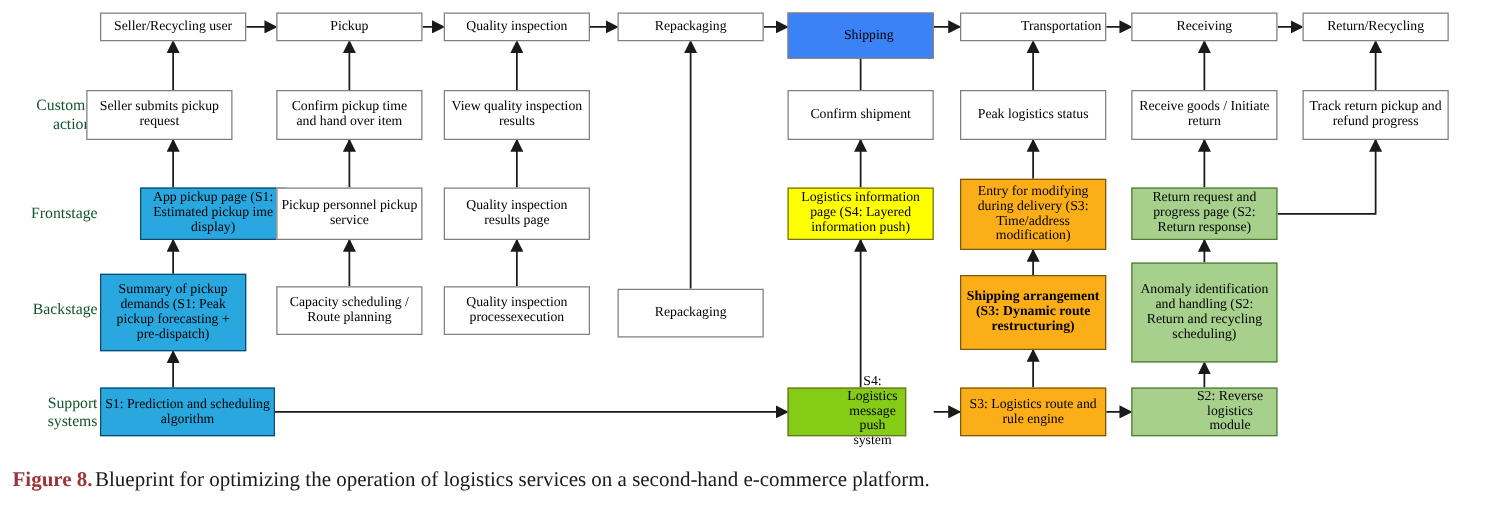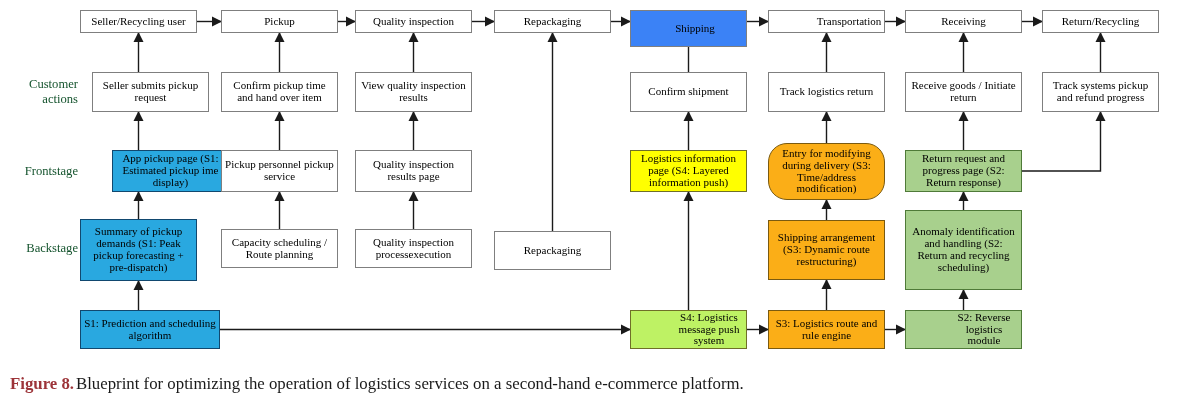--- a/index.html
+++ b/index.html
@@ -59,51 +59,52 @@
         <path d="M 1022 171 L 1100.5 171 L 1100.5 112" stroke="#1a1a1a" stroke-width="1.4" marker-end="url(#arr)"></path>
         <path d="M 197 329.5 L 630 329.5" stroke="#1a1a1a" stroke-width="1.4" marker-end="url(#arr)"></path>
         <path d="M 747 329.5 L 768 329.5" stroke="#1a1a1a" stroke-width="1.4" marker-end="url(#arr)"></path>
         <path d="M 885 329.5 L 905 329.5" stroke="#1a1a1a" stroke-width="1.4" marker-end="url(#arr)"></path>
       </g>
   </svg>
 
   <div class="rowlabel" style="top:92px">Customer actions</div>
   <div class="rowlabel" style="top:171px">Frontstage</div>
   <div class="rowlabel" style="top:248px">Backstage</div>
+  <div class="rowlabel" style="top:330px">Support systems</div>
 
   <div id="node-layer">
       <div class="box" style="left: 80px; top: 10px; width: 117px; height: 23px; background: rgb(255, 255, 255); border-color: rgb(127, 127, 127);">Seller/Recycling user</div>
       <div class="box" style="left: 221px; top: 10px; width: 117px; height: 23px; background: rgb(255, 255, 255); border-color: rgb(127, 127, 127);">Pickup</div>
       <div class="box" style="left: 355px; top: 10px; width: 117px; height: 23px; background: rgb(255, 255, 255); border-color: rgb(127, 127, 127);">Quality inspection</div>
       <div class="box" style="left: 494px; top: 10px; width: 117px; height: 23px; background: rgb(255, 255, 255); border-color: rgb(127, 127, 127);">Repackaging</div>
       <div class="box" style="left: 630px; top: 10px; width: 117px; height: 37px; background: #3b82f6; border-color: rgb(127, 127, 127); padding-left: 16px;">Shipping</div>
       <div class="box" style="left: 768px; top: 10px; width: 117px; height: 23px; background: rgb(255, 255, 255); border-color: rgb(127, 127, 127); padding-left: 48px;">Transportation</div>
       <div class="box" style="left: 905px; top: 10px; width: 117px; height: 23px; background: rgb(255, 255, 255); border-color: rgb(127, 127, 127);">Receiving</div>
       <div class="box" style="left: 1042px; top: 10px; width: 117px; height: 23px; background: rgb(255, 255, 255); border-color: rgb(127, 127, 127);">Return/Recycling</div>
-      <div class="box" style="left: 92px; top: 72px; width: 117px; height: 40px; background: rgb(255, 255, 255); border-color: rgb(127, 127, 127);">Seller submits pickup request</div>
+      <div class="box" style="left: 69px; top: 72px; width: 117px; height: 40px; background: rgb(255, 255, 255); border-color: rgb(127, 127, 127);">Seller submits pickup request</div>
       <div class="box" style="left: 221px; top: 72px; width: 117px; height: 40px; background: rgb(255, 255, 255); border-color: rgb(127, 127, 127);">Confirm pickup time and hand over item</div>
       <div class="box" style="left: 355px; top: 72px; width: 117px; height: 40px; background: rgb(255, 255, 255); border-color: rgb(127, 127, 127);">View quality inspection results</div>
       <div class="box" style="left: 630px; top: 72px; width: 117px; height: 40px; background: rgb(255, 255, 255); border-color: rgb(127, 127, 127);">Confirm shipment</div>
-      <div class="box" style="left: 768px; top: 72px; width: 117px; height: 40px; background: rgb(255, 255, 255); border-color: rgb(127, 127, 127);">Track logistics return</div>
+      <div class="box" style="left: 768px; top: 72px; width: 117px; height: 40px; background: rgb(255, 255, 255); border-color: rgb(127, 127, 127);">Peak logistics status</div>
       <div class="box" style="left: 905px; top: 72px; width: 117px; height: 40px; background: rgb(255, 255, 255); border-color: rgb(127, 127, 127);">Receive goods / Initiate return</div>
-      <div class="box" style="left: 1042px; top: 72px; width: 117px; height: 40px; background: rgb(255, 255, 255); border-color: rgb(127, 127, 127);">Track systems pickup and refund progress</div>
+      <div class="box" style="left: 1042px; top: 72px; width: 117px; height: 40px; background: rgb(255, 255, 255); border-color: rgb(127, 127, 127);">Track return pickup and refund progress</div>
       <div class="box" style="left: 80px; top: 150px; width: 117px; height: 42px; background: rgb(41, 168, 224); border-color: rgb(17, 72, 111); margin-left: 32px;">App pickup page (S1: Estimated pickup ime display)</div>
       <div class="box" style="left: 221px; top: 150px; width: 117px; height: 42px; background: rgb(255, 255, 255); border-color: rgb(127, 127, 127);">Pickup personnel pickup service</div>
       <div class="box" style="left: 355px; top: 150px; width: 117px; height: 42px; background: rgb(255, 255, 255); border-color: rgb(127, 127, 127);">Quality inspection results page</div>
       <div class="box" style="left: 630px; top: 150px; width: 117px; height: 42px; background: rgb(255, 255, 0); border-color: rgb(111, 111, 40);">Logistics information page (S4: Layered information push)</div>
-      <div class="box" style="left: 768px; top: 143px; width: 117px; height: 57px; background: rgb(251, 174, 23); border-color: rgb(122, 90, 16); border-radius: 19px;">Entry for modifying during delivery (S3: Time/address modification)</div>
+      <div class="box" style="left: 768px; top: 143px; width: 117px; height: 57px; background: rgb(251, 174, 23); border-color: rgb(122, 90, 16);">Entry for modifying during delivery (S3: Time/address modification)</div>
       <div class="box" style="left: 905px; top: 150px; width: 117px; height: 42px; background: rgb(168, 208, 141); border-color: rgb(79, 122, 56);">Return request and progress page (S2: Return response)</div>
       <div class="box" style="left: 80px; top: 219px; width: 117px; height: 62px; background: rgb(41, 168, 224); border-color: rgb(17, 72, 111);">Summary of pickup demands (S1: Peak pickup forecasting + pre-dispatch)</div>
       <div class="box" style="left: 221px; top: 229px; width: 117px; height: 39px; background: rgb(255, 255, 255); border-color: rgb(127, 127, 127);">Capacity scheduling / Route planning</div>
       <div class="box" style="left: 355px; top: 229px; width: 117px; height: 39px; background: rgb(255, 255, 255); border-color: rgb(127, 127, 127);">Quality inspection processexecution</div>
       <div class="box" style="left: 494px; top: 231px; width: 117px; height: 39px; background: rgb(255, 255, 255); border-color: rgb(127, 127, 127);">Repackaging</div>
-      <div class="box" style="left: 768px; top: 220px; width: 117px; height: 60px; background: rgb(251, 174, 23); border-color: rgb(122, 90, 16);">Shipping arrangement (S3: Dynamic route restructuring)</div>
+      <div class="box" style="left: 768px; top: 220px; width: 117px; height: 60px; background: rgb(251, 174, 23); border-color: rgb(122, 90, 16); font-weight: bold;">Shipping arrangement (S3: Dynamic route restructuring)</div>
       <div class="box" style="left: 905px; top: 210px; width: 117px; height: 80px; background: rgb(168, 208, 141); border-color: rgb(79, 122, 56);">Anomaly identification and handling (S2: Return and recycling scheduling)</div>
       <div class="box" style="left: 80px; top: 310px; width: 140px; height: 39px; background: rgb(41, 168, 224); border-color: rgb(17, 72, 111);">S1: Prediction and scheduling algorithm</div>
-      <div class="box" style="left: 630px; top: 310px; width: 117px; height: 39px; background: #bef264; border-color: rgb(111, 111, 40); padding-left: 44px;">S4: Logistics message push system</div>
+      <div class="box" style="left: 630px; top: 310px; width: 95px; height: 39px; background: #84cc16; border-color: rgb(111, 111, 40); padding-left: 44px;">S4: Logistics message push system</div>
       <div class="box" style="left: 768px; top: 310px; width: 117px; height: 39px; background: rgb(251, 174, 23); border-color: rgb(122, 90, 16);">S3: Logistics route and rule engine</div>
       <div class="box" style="left: 905px; top: 310px; width: 117px; height: 39px; background: rgb(168, 208, 141); border-color: rgb(79, 122, 56); padding-left: 44px;">S2: Reverse logistics module</div>
     </div>
 
   <div class="caption">
     <span class="figlabel" style="color: rgb(157, 52, 57);">Figure 8.</span><span>Blueprint for optimizing the operation of logistics services on a second-hand e-commerce platform.</span>
   </div>
 </div>
 
 </body></html>

